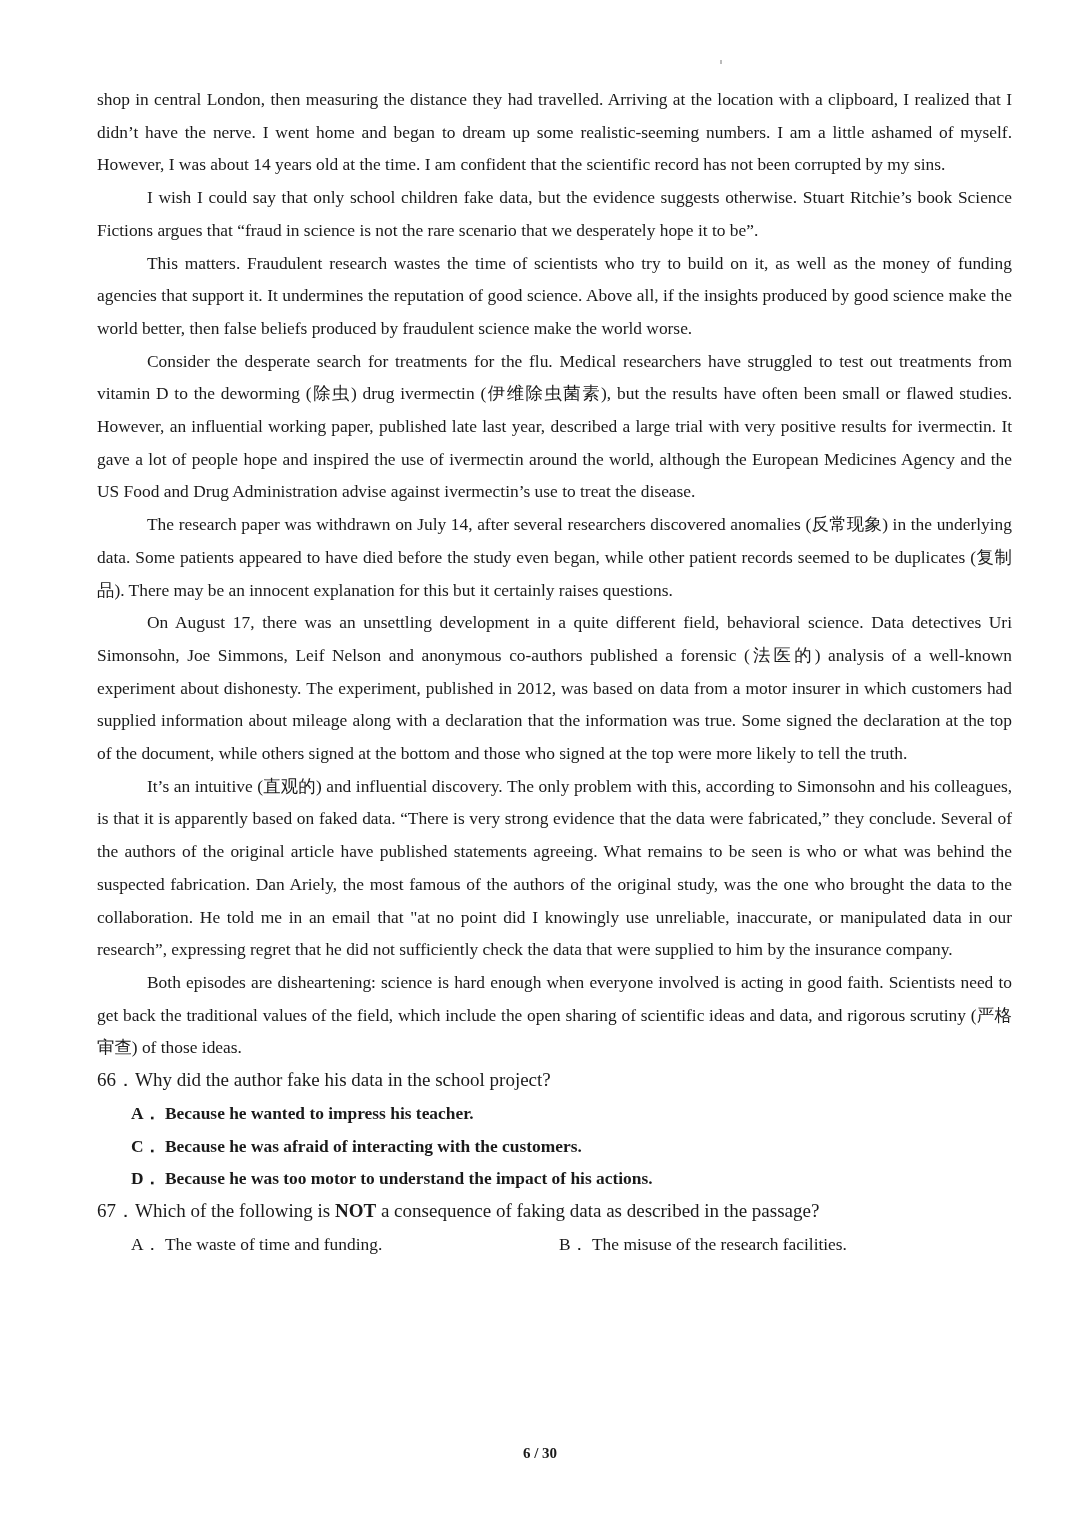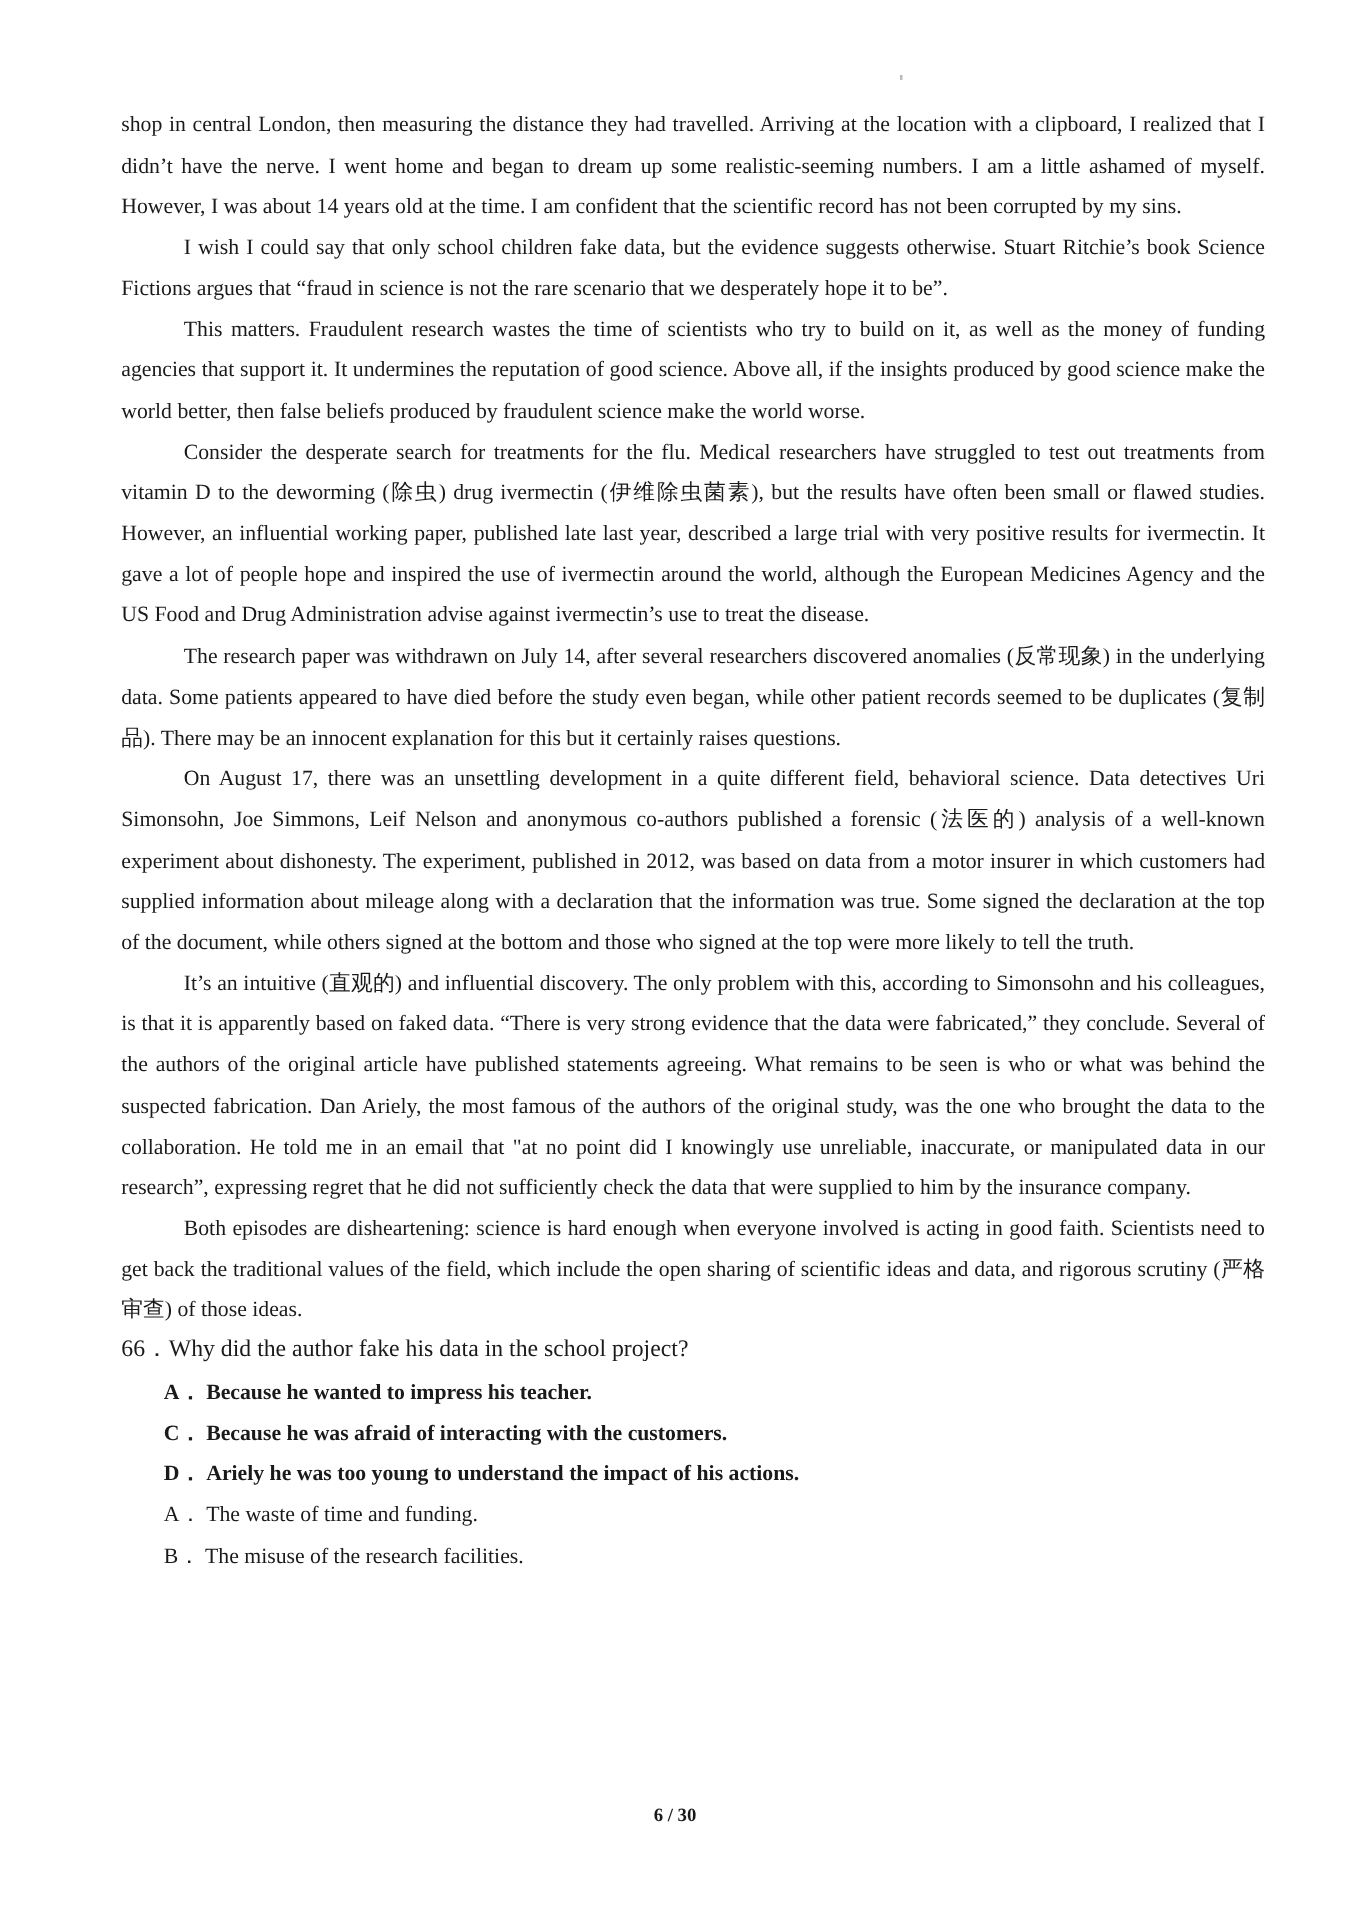--- a/index.html
+++ b/index.html
@@ -9,21 +9,21 @@
     color: #1a1a1a;
   }
   .page { position: absolute; left: 97px; top: 83px; width: 915px; }
   .p {
     font-size: 17.4px; line-height: 32.7px; text-align: justify;
     margin: 0;
   }
   .p.indent { text-indent: 50px; }
   .q { font-size: 19px; line-height: 32.7px; margin: 0; }
   .opt { font-size: 17.4px; line-height: 32.7px; margin: 0; padding-left: 34px; font-weight: bold; }
-  .opt-row { display: flex; padding-left: 34px; font-size: 17.4px; line-height: 32.7px; flex-direction: column; }
+  .opt-row { display: flex; padding-left: 34px; font-size: 17.4px; line-height: 32.7px; }
   .opt-row .cell { width: 428px; }
   .lbl { margin-right: 4px; }
   .footer {
     position: absolute; top: 1445px; left: 0; width: 1080px; text-align: center;
     font-size: 15px; font-weight: bold;
   }
   .mark { position: absolute; left: 720px; top: 60px; width: 2px; height: 4px; background: #bbb; }
   b { font-weight: bold; }
 </style>
 </head>
@@ -40,24 +40,27 @@
   <p class="p indent">On August 17, there was an unsettling development in a quite different field, behavioral science. Data detectives Uri Simonsohn, Joe Simmons, Leif Nelson and anonymous co-authors published a forensic (法医的) analysis of a well-known experiment about dishonesty. The experiment, published in 2012, was based on data from a motor insurer in which customers had supplied information about mileage along with a declaration that the information was true. Some signed the declaration at the top of the document, while others signed at the bottom and those who signed at the top were more likely to tell the truth.</p>
   <p class="p indent">It’s an intuitive (直观的) and influential discovery. The only problem with this, according to Simonsohn and his colleagues, is that it is apparently based on faked data. “There is very strong evidence that the data were fabricated,” they conclude. Several of the authors of the original article have published statements agreeing. What remains to be seen is who or what was behind the suspected fabrication. Dan Ariely, the most famous of the authors of the original study, was the one who brought the data to the collaboration. He told me in an email that "at no point did I knowingly use unreliable, inaccurate, or manipulated data in our research”, expressing regret that he did not sufficiently check the data that were supplied to him by the insurance company.</p>
   <p class="p indent">Both episodes are disheartening: science is hard enough when everyone involved is acting in good faith. Scientists need to get back the traditional values of the field, which include the open sharing of scientific ideas and data, and rigorous scrutiny (严格审查) of those ideas.</p>
 
   <div>
     <p class="q">
       <span>66．</span><span>Why did the author fake his data in the school project?</span>
     </p>
     <p class="opt"><span class="lbl">A．</span><span>Because he wanted to impress his teacher.</span></p>
     <p class="opt"><span class="lbl">C．</span><span>Because he was afraid of interacting with the customers.</span></p>
-    <p class="opt"><span class="lbl">D．</span><span>Ariely he was too young to understand the impact of his actions.</span></p>
+    <p class="opt"><span class="lbl">D．</span><span>Because he was too motor to understand the impact of his actions.</span></p>
   </div>
 
   <div>
+    <p class="q">
+      <span>67．</span><span>Which of the following is </span><b>NOT</b><span> a consequence of faking data as described in the passage?</span>
+    </p>
     <div class="opt-row">
       <div class="cell"><span class="lbl">A．</span><span>The waste of time and funding.</span></div>
       <div class="cell"><span class="lbl">B．</span><span>The misuse of the research facilities.</span></div>
     </div>
   </div>
 </div>
 
 <div class="footer">6 / 30</div>
 
 </body></html>

